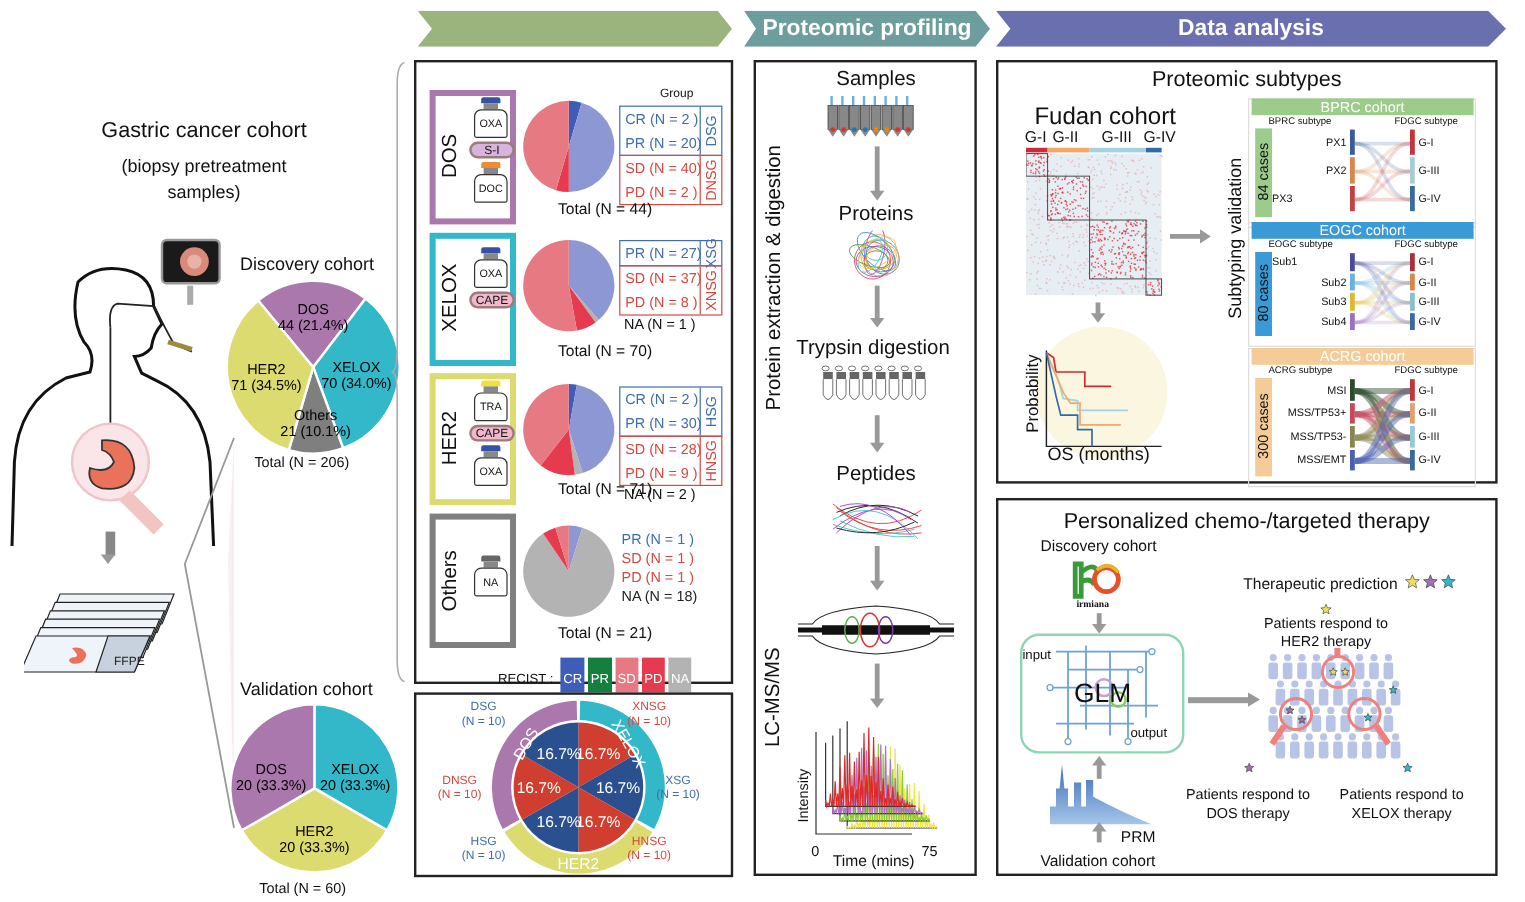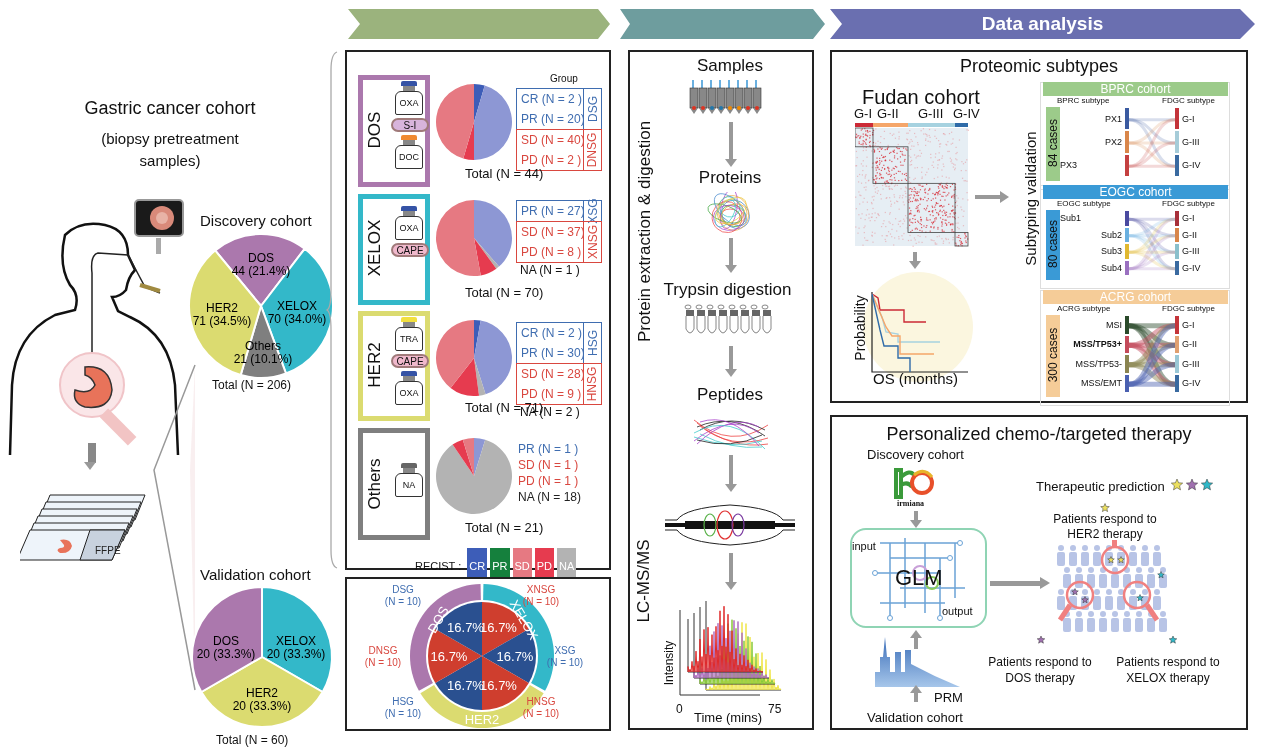--- a/index.html
+++ b/index.html
@@ -100,20 +100,21 @@
 
 <div class="hdr" style="left:348px;top:9px;width:262px;">
   <svg width="262" height="30">
       <polygon points="0,0 250,0 262,15 250,30 0,30 12,15" fill="#9bb37d"></polygon>
     </svg>
 </div>
 <div class="hdr" style="left:620px;top:9px;width:205px;">
   <svg width="205" height="30">
       <polygon points="0,0 193,0 205,15 193,30 0,30 10,15" fill="#6e9d9e"></polygon>
     </svg>
+  <span>Proteomic profiling</span>
 </div>
 <div class="hdr" style="left:830px;top:9px;width:425px;">
   <svg width="425" height="30">
       <polygon points="0,0 410,0 425,15 410,30 0,30 12,15" fill="#6a6fb0"></polygon>
     </svg>
   <span>Data analysis</span>
 </div>
 
 <div class="box" style="left:345px;top:50px;width:266px;height:520px;"></div>
 <div class="abs txt" style="left:550px;top:73px;font-size:10px;">Group</div>
@@ -1353,21 +1354,21 @@
       <path d="M0,57.75 C23,57.75 23,57.75 46,57.75" stroke="#9a70c0" stroke-width="3" fill="none" opacity="0.2"></path>
     </svg>
     <div class="abs" style="left:1040px;top:290px;width:190px;height:116px;border:1px solid #ddd;"></div>
     <div class="abs txt center" style="left:1043px;top:290px;width:185px;height:14px;background:#f5cc98;color:#fff;font-size:12px;line-height:14px;">ACRG cohort</div>
     <div class="abs txt" style="left:1057px;top:304px;font-size:8px;">ACRG subtype</div>
     <div class="abs txt" style="left:1162px;top:304px;font-size:8px;">FDGC subtype</div>
     <div class="abs" style="left:1046px;top:315px;width:14px;height:82px;background:#f5cc98;"></div>
     <div class="vert" style="left:1023px;top:348px;width:60px;text-align:center;font-size:12px;">300 cases</div>
     <div class="abs txt" style="left:1060px;top:319.75px;width:62px;text-align:right;font-size:9px;">MSI</div>
     <div class="abs" style="left:1125px;top:316px;width:4px;height:17.5px;background:#2a4a2a;"></div>
-    <div class="abs txt" style="left:1060px;top:339.25px;width:62px;text-align:right;font-size:9px;font-weight:bold;">MSS/TP53+</div>
+    <div class="abs txt" style="left:1060px;top:339.25px;width:62px;text-align:right;font-size:9px;">MSS/TP53+</div>
     <div class="abs" style="left:1125px;top:335.5px;width:4px;height:17.5px;background:#c44a5a;"></div>
     <div class="abs txt" style="left:1060px;top:358.75px;width:62px;text-align:right;font-size:9px;">MSS/TP53-</div>
     <div class="abs" style="left:1125px;top:355px;width:4px;height:17.5px;background:#8a8450;"></div>
     <div class="abs txt" style="left:1060px;top:378.25px;width:62px;text-align:right;font-size:9px;">MSS/EMT</div>
     <div class="abs" style="left:1125px;top:374.5px;width:4px;height:17.5px;background:#4a60b0;"></div>
     <div class="abs" style="left:1175px;top:316px;width:4px;height:17.5px;background:#c4343a;"></div>
     <div class="abs txt" style="left:1182px;top:319.75px;font-size:9px;">G-I</div>
     <div class="abs" style="left:1175px;top:335.5px;width:4px;height:17.5px;background:#e0a070;"></div>
     <div class="abs txt" style="left:1182px;top:339.25px;font-size:9px;">G-II</div>
     <div class="abs" style="left:1175px;top:355px;width:4px;height:17.5px;background:#9ac8d6;"></div>

